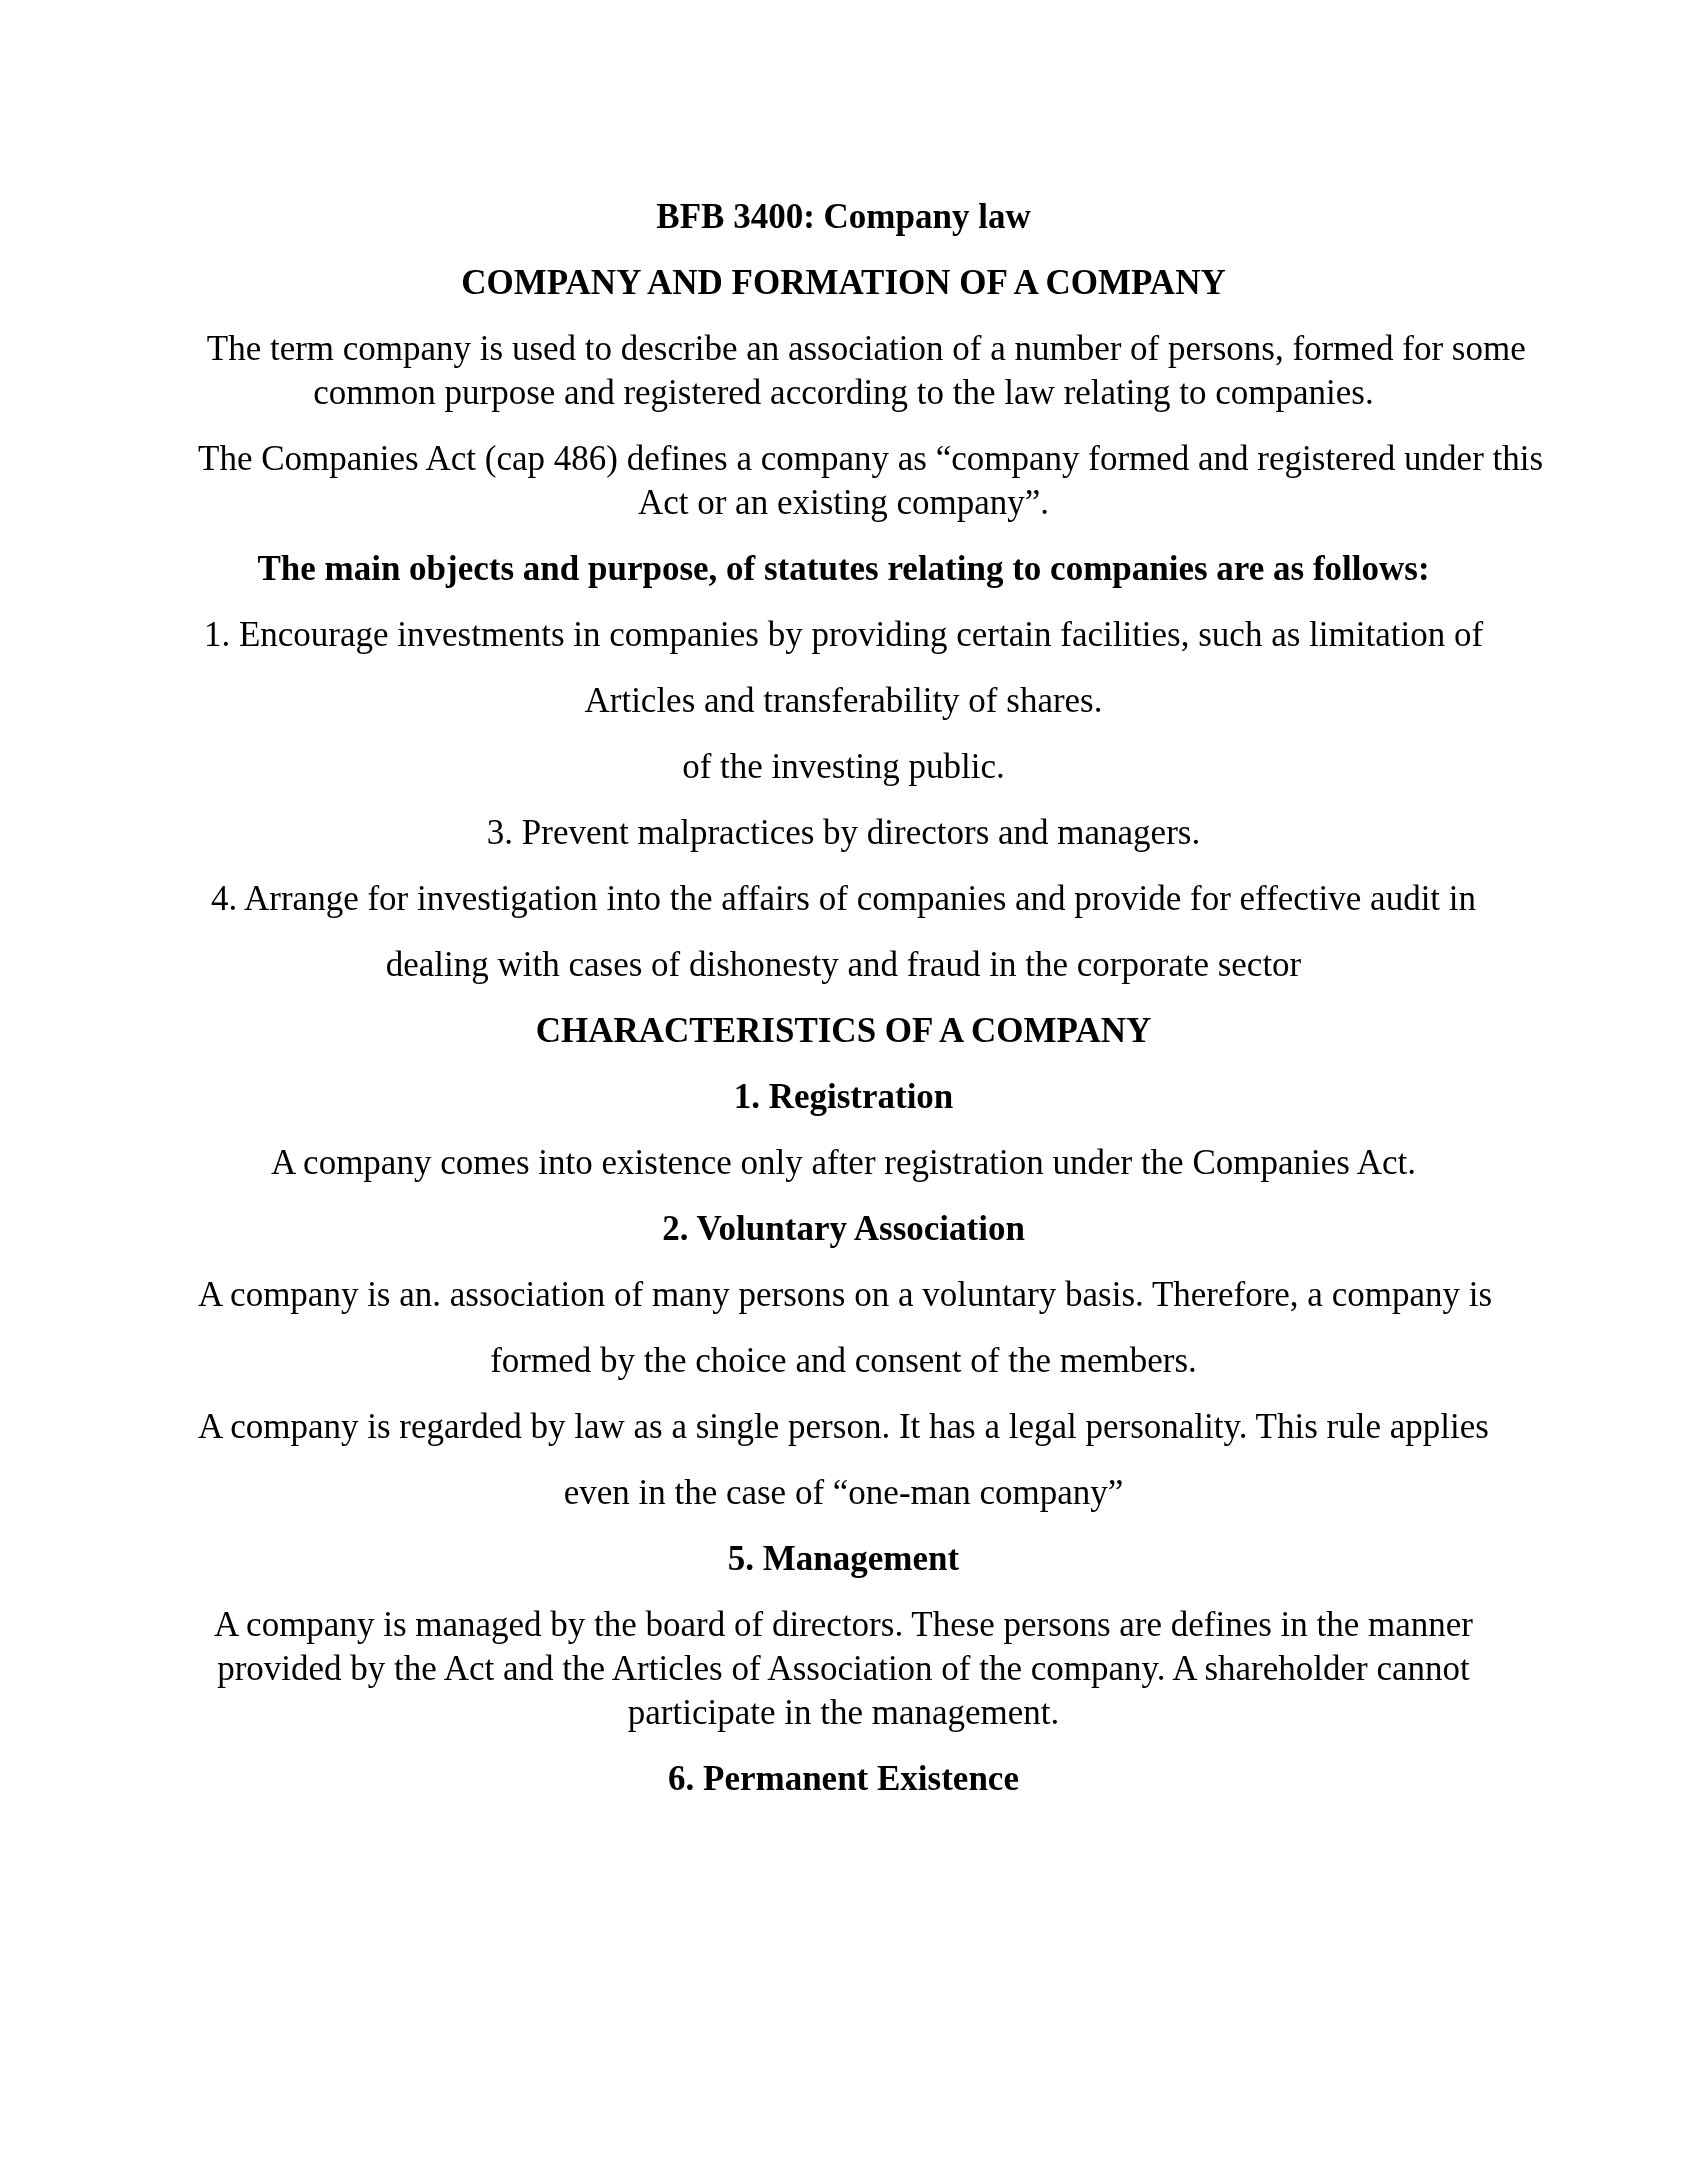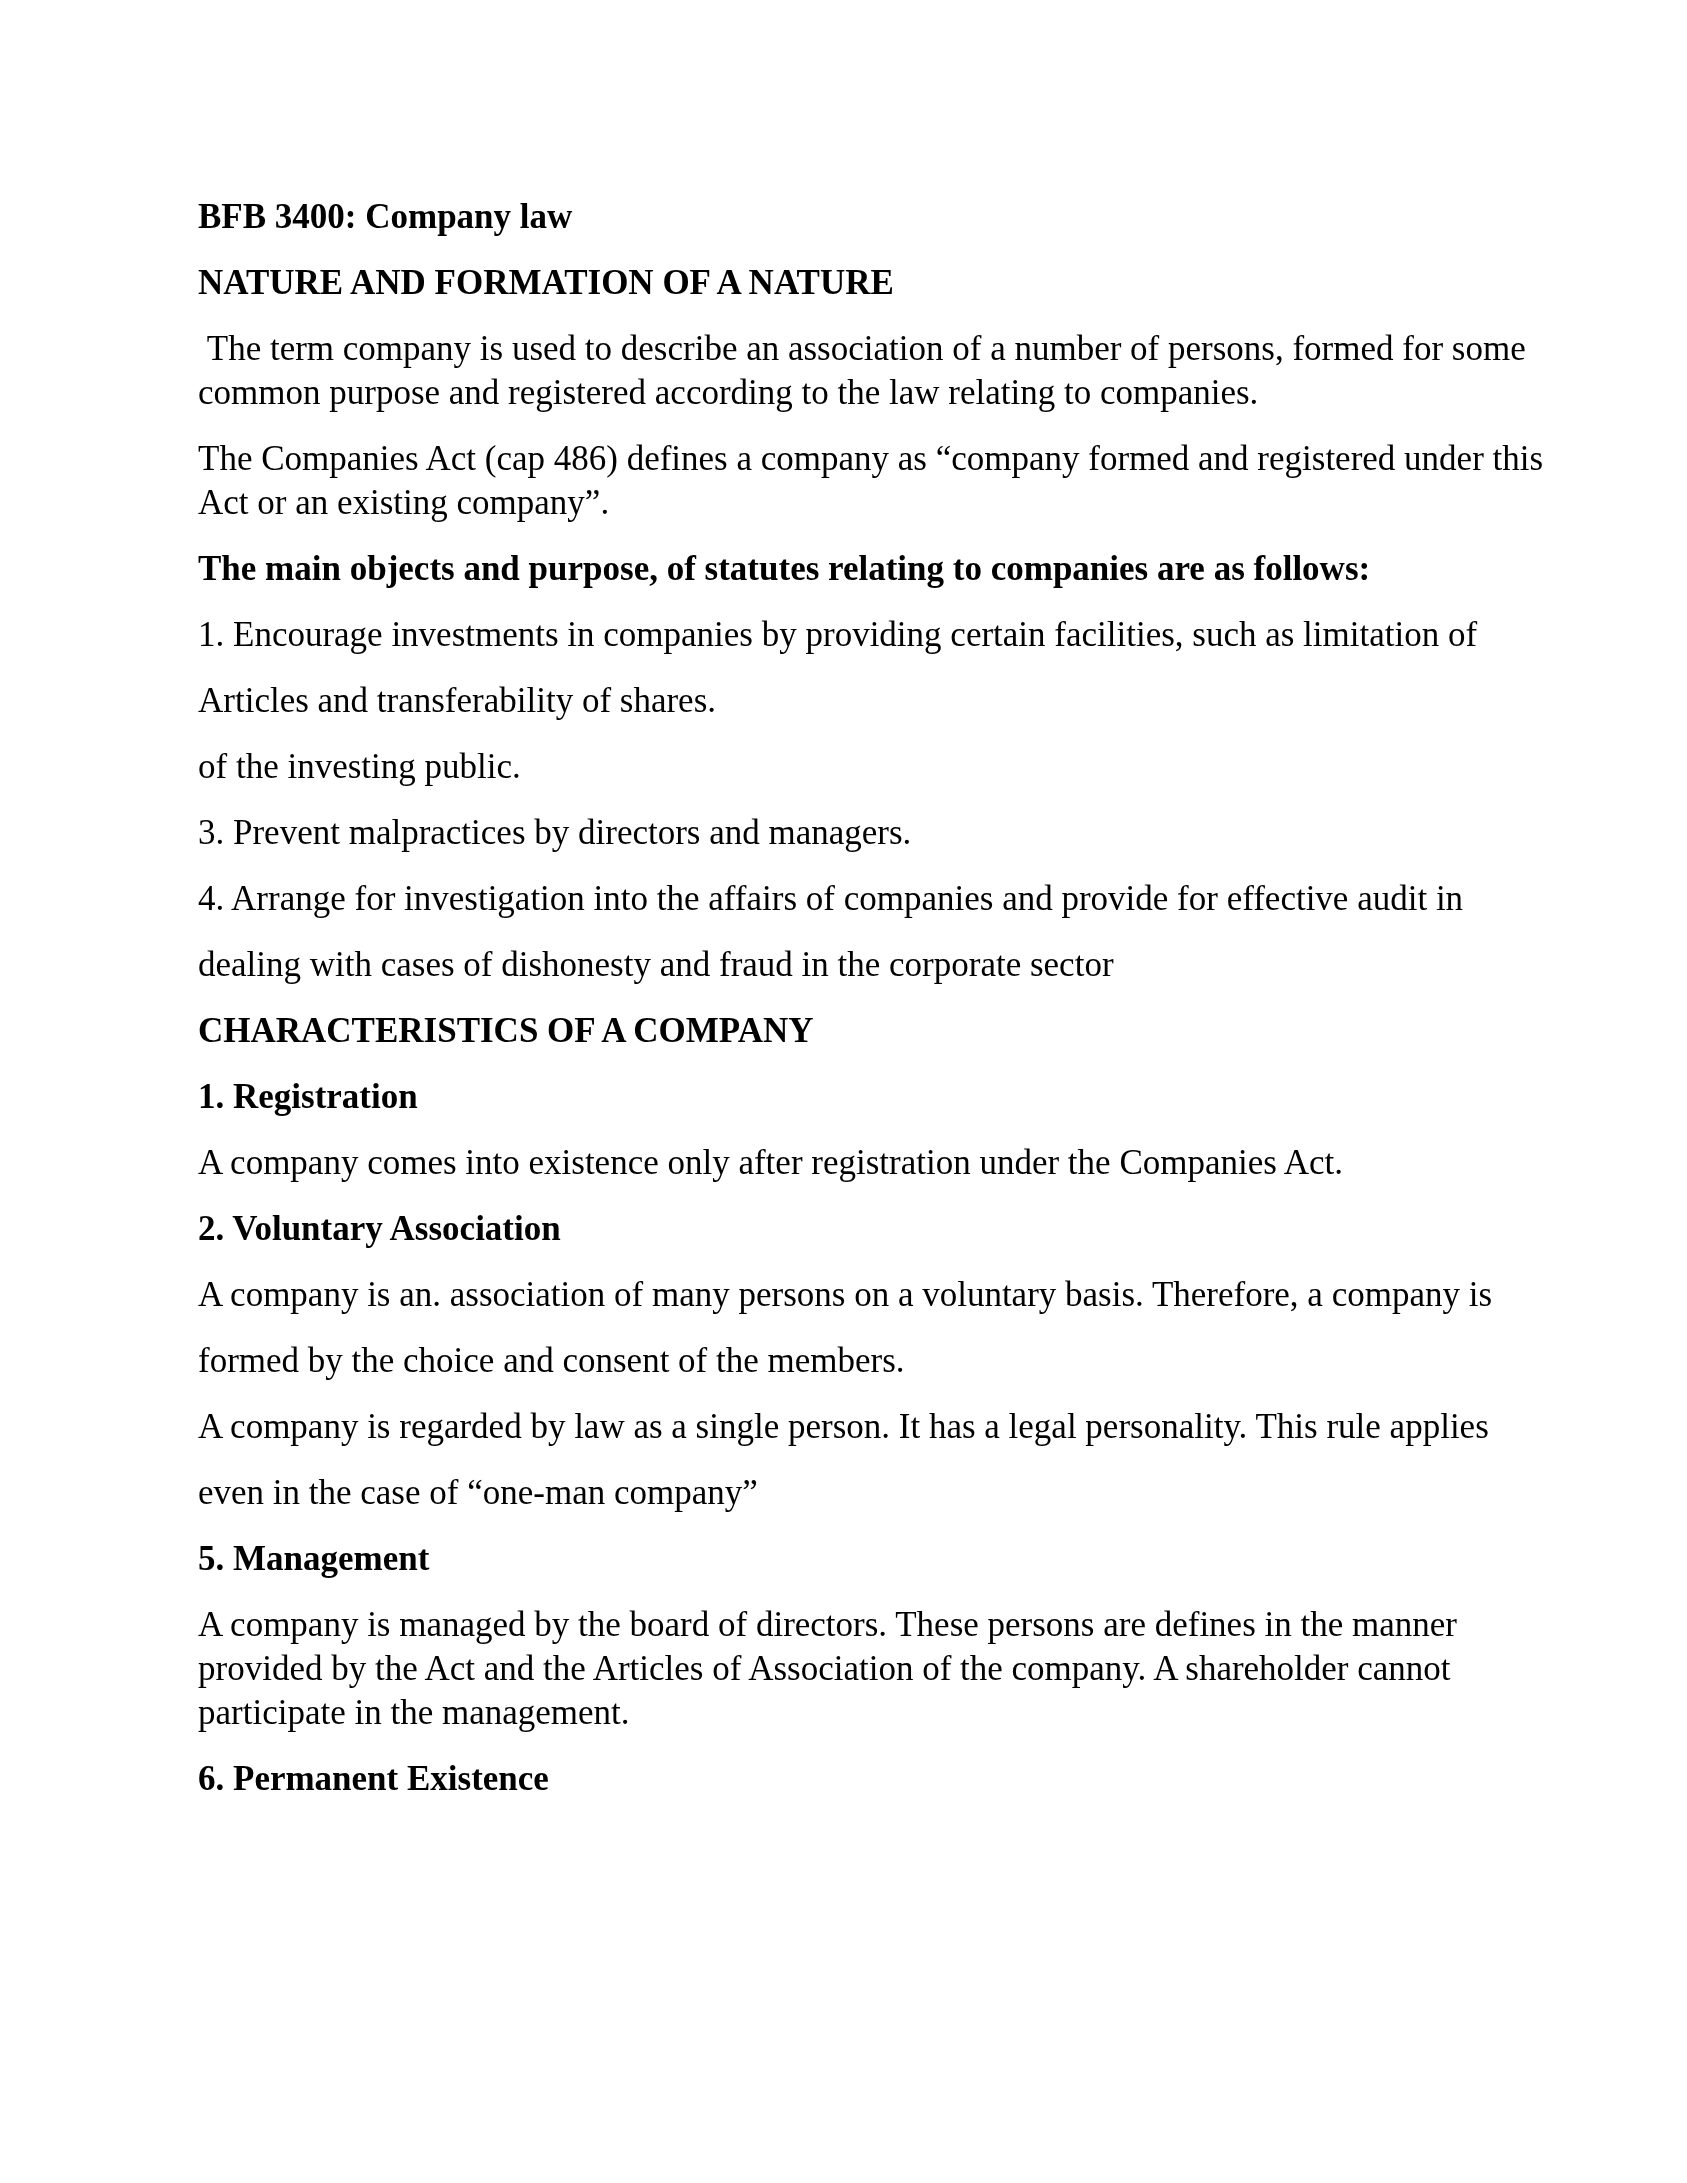--- a/index.html
+++ b/index.html
@@ -15,41 +15,42 @@
     background: #ffffff;
     padding: 195px 198px 0 198px;
     font-family: "Liberation Serif", "DejaVu Serif", serif;
     font-size: 35px;
     color: #000000;
     overflow: hidden;
   }
   .blk {
     margin: 0 0 22px 0;
     padding: 0;
+    text-align: center;
   }
   .ln {
     display: block;
     line-height: 44px;
     white-space: nowrap;
   }
   .bold {
     font-weight: bold;
   }
 </style>
 </head>
 <body>
 
 <div class="page">
 
   <p class="blk bold">
     <span class="ln">BFB 3400: Company law</span>
   </p>
 
   <p class="blk bold">
-    <span class="ln">NATURE AND FORMATION OF A NATURE</span>
+    <span class="ln">COMPANY AND FORMATION OF A COMPANY</span>
   </p>
 
   <p class="blk">
     <span class="ln">&nbsp;The term company is used to describe an association of a number of persons, formed for some</span>
     <span class="ln">common purpose and registered according to the law relating to companies.</span>
   </p>
 
   <p class="blk">
     <span class="ln">The Companies Act (cap 486) defines a company as “company formed and registered under this</span>
     <span class="ln">Act or an existing company”.</span>

